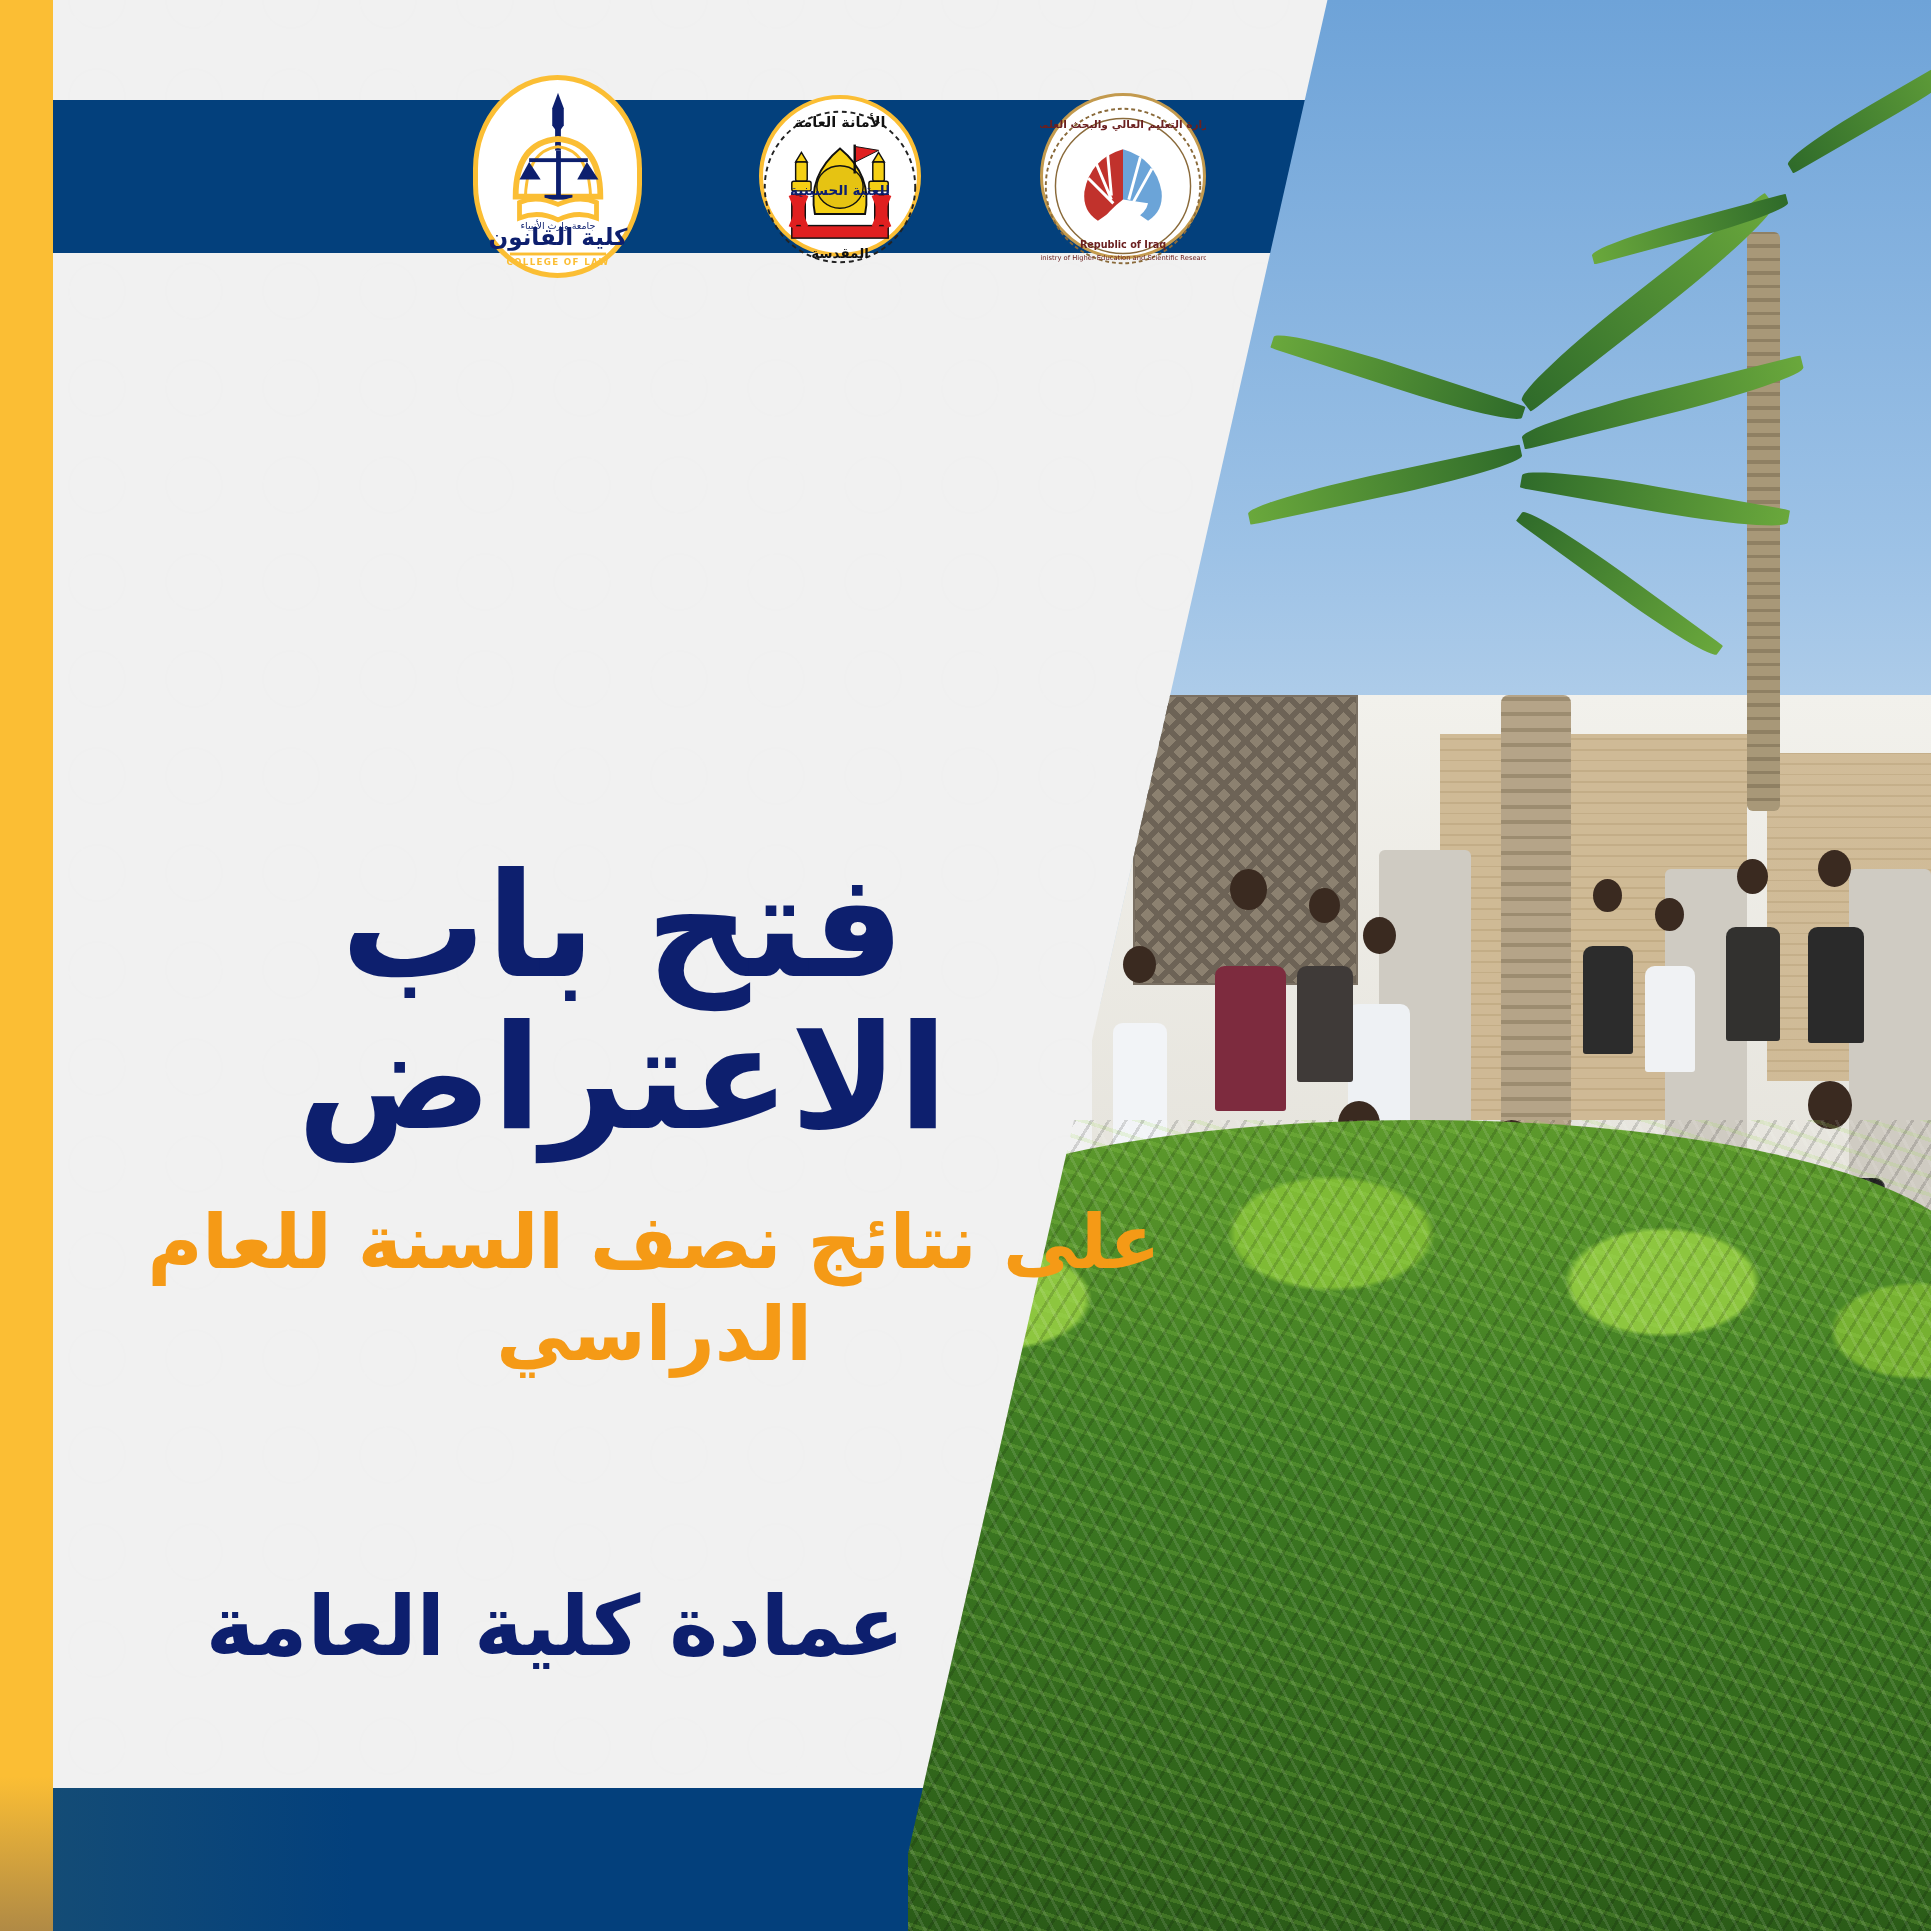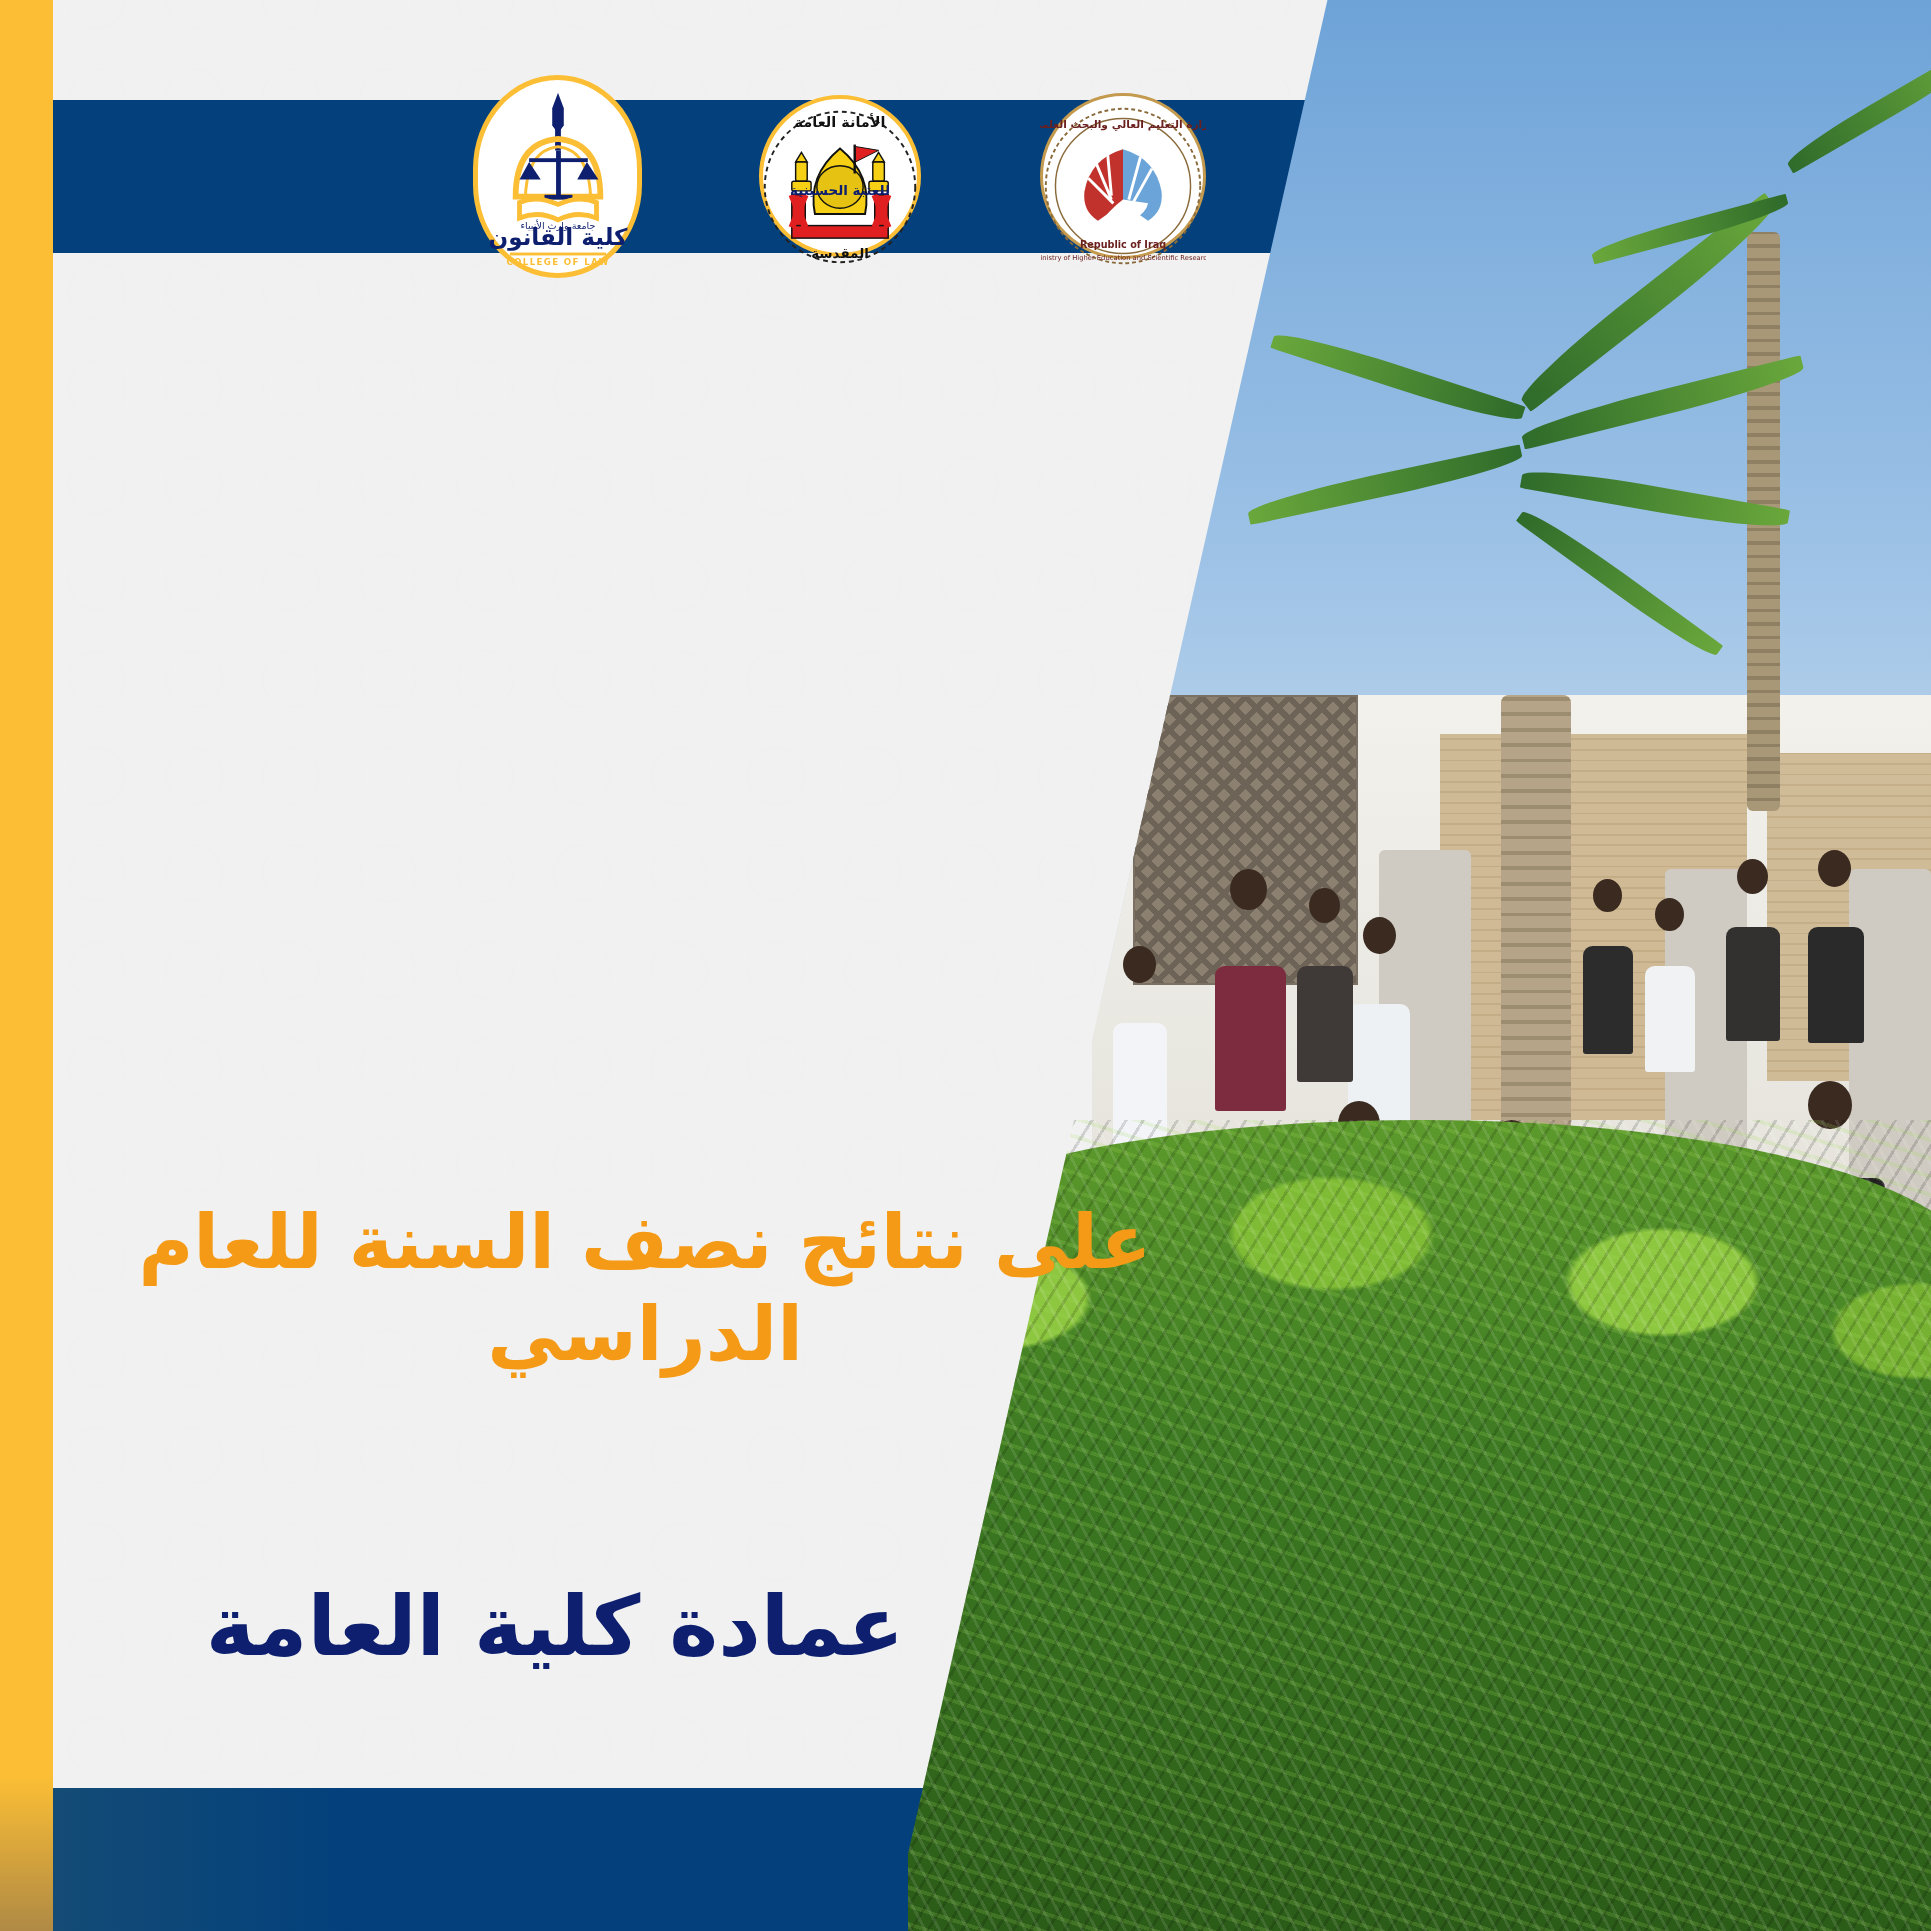--- a/index.html
+++ b/index.html
@@ -190,21 +190,21 @@
     color:#f59a16;
     text-shadow:9.7px 10.6px 0 #8e1416;
     line-height:1;
   }
   #title-sub{
     left:53px;top:850px;width:1139px;
     font-size:145px;font-weight:bold;
     color:#0d1f6e;line-height:1.05;
   }
   #line-3{
-    left:53px;top:1197px;width:1144px;
+    left:62px;top:1197px;width:1144px;
     font-size:75px;font-weight:bold;
     color:#f59a16;line-height:1.22;padding-left:40px;
   }
   #line-4{
     left:53px;top:1311px;width:1144px;
     font-size:75px;font-weight:bold;
     color:#f59a16;line-height:1.1;direction:ltr;
   }
   #signature{
     left:53px;top:1579px;width:1004px;
@@ -375,20 +375,21 @@
         <path d="M104 56 L92 100 M116 68 L96 104" stroke="#fff" stroke-width="3"></path>
         <path d="M86 100 Q70 112 62 126 Q80 130 96 122 Q110 114 112 104 Z" fill="#fff"></path>
         <text x="86" y="26" font-size="11" fill="#6b2020" text-anchor="middle" font-family="DejaVu Sans, sans-serif" font-weight="bold">وزارة التعليم العالي والبحث العلمي</text>
         <text x="86" y="150" font-size="10" fill="#6b2020" text-anchor="middle" font-family="DejaVu Sans, sans-serif" font-weight="bold">Republic of Iraq</text>
         <text x="86" y="163" font-size="7" fill="#6b2020" text-anchor="middle" font-family="DejaVu Sans, sans-serif">Ministry of Higher Education and Scientific Research</text>
       </svg>
     </div>
   </div>
 
 
+  <div class="headline" id="title-sub">فتح باب الاعتراض</div>
 
   <div class="headline" id="line-3">على نتائج نصف السنة للعام  الدراسي</div>
 
 
   <div class="headline" id="signature">عمادة كلية العامة</div>
 
   <div class="bottom-bar"></div>
   <div class="bottom-bar-fade"></div>
 
   <div class="left-rail"></div>

